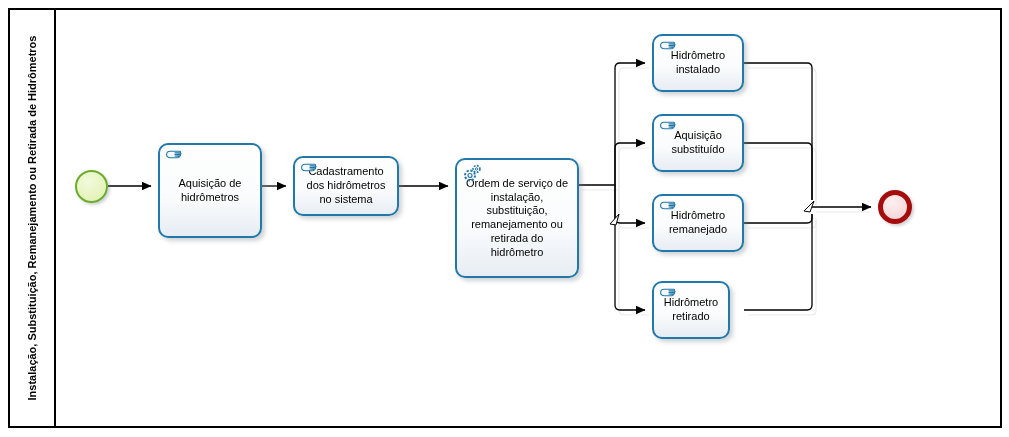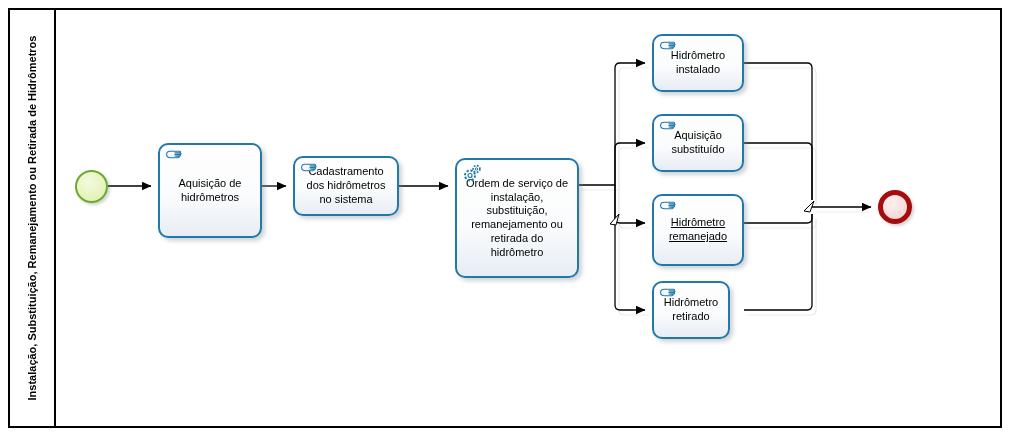--- a/index.html
+++ b/index.html
@@ -96,21 +96,21 @@
     <span>Hidrômetro instalado</span>
   </div>
 
   <div class="task" style="left:652px;top:114px;width:92px;height:58px;">
     <svg class="task-icon" width="18" height="14" viewBox="0 0 18 14">
       <path d="M5,2.2 H14.6 c1.2,0 1.2,1.5 0,1.5 H10 c2.4,0 4.6,0 5.6,0.3 c1,0.4 0.4,1.4 -0.7,1.4 H10 c2.2,0 4.2,0 5.1,0.3 c0.9,0.35 0.4,1.35 -0.7,1.35 H10 c1.7,0 3.2,0.05 3.9,0.4 c0.7,0.4 0.1,1.3 -1,1.3 H5.6 C2.6,8.75 1.6,7.2 1.6,5.5 1.6,3.6 3,2.2 5,2.2 Z" fill="#f3f8fb" stroke="#2278a8" stroke-width="1.1" stroke-linejoin="round"></path>
     </svg>
     <span>Aquisição substituído</span>
   </div>
 
-  <div class="task" style="left:652px;top:194px;width:92px;height:72px;text-decoration:underline;">
+  <div class="task" style="left:652px;top:194px;width:92px;height:58px;">
     <svg class="task-icon" width="18" height="14" viewBox="0 0 18 14">
       <path d="M5,2.2 H14.6 c1.2,0 1.2,1.5 0,1.5 H10 c2.4,0 4.6,0 5.6,0.3 c1,0.4 0.4,1.4 -0.7,1.4 H10 c2.2,0 4.2,0 5.1,0.3 c0.9,0.35 0.4,1.35 -0.7,1.35 H10 c1.7,0 3.2,0.05 3.9,0.4 c0.7,0.4 0.1,1.3 -1,1.3 H5.6 C2.6,8.75 1.6,7.2 1.6,5.5 1.6,3.6 3,2.2 5,2.2 Z" fill="#f3f8fb" stroke="#2278a8" stroke-width="1.1" stroke-linejoin="round"></path>
     </svg>
     <span>Hidrômetro remanejado</span>
   </div>
 
   <div class="task" style="left:652px;top:281px;width:78px;height:58px;">
     <svg class="task-icon" width="18" height="14" viewBox="0 0 18 14">
       <path d="M5,2.2 H14.6 c1.2,0 1.2,1.5 0,1.5 H10 c2.4,0 4.6,0 5.6,0.3 c1,0.4 0.4,1.4 -0.7,1.4 H10 c2.2,0 4.2,0 5.1,0.3 c0.9,0.35 0.4,1.35 -0.7,1.35 H10 c1.7,0 3.2,0.05 3.9,0.4 c0.7,0.4 0.1,1.3 -1,1.3 H5.6 C2.6,8.75 1.6,7.2 1.6,5.5 1.6,3.6 3,2.2 5,2.2 Z" fill="#f3f8fb" stroke="#2278a8" stroke-width="1.1" stroke-linejoin="round"></path>
     </svg>

